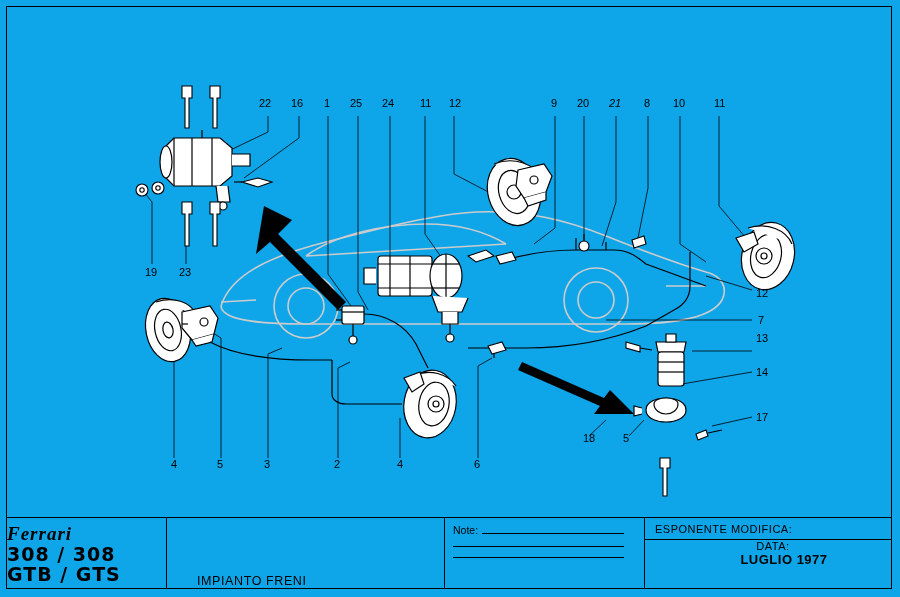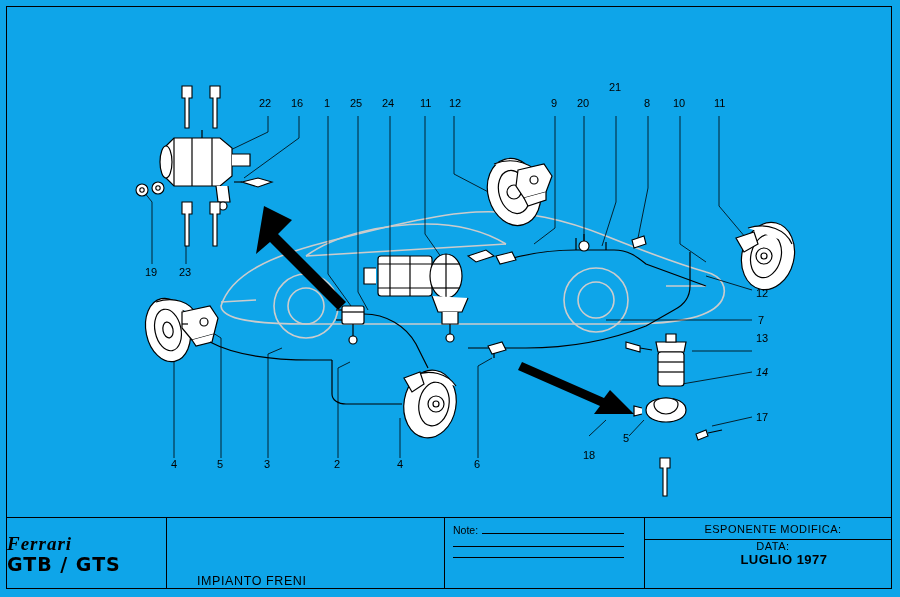--- a/index.html
+++ b/index.html
@@ -134,21 +134,21 @@
     display: flex;
     flex-direction: column;
   }
   .tb-r-row {
     box-sizing: border-box;
     display: flex;
     align-items: center;
     padding-left: 10px;
   }
   .tb-r1 { height: 26px; border-bottom: 1.5px solid #000; }
-  .tb-r2 { height: 22px; border-bottom: 1.5px solid #000; justify-content: center; }
+  .tb-r2 { height: 22px; border-bottom: 1.5px solid #000; }
   .tb-r3 { height: 21px; flex-direction: column; }
   .tav {
     font-family: "Liberation Sans", sans-serif;
     font-weight: bold;
     font-size: 17px;
     letter-spacing: 0.5px;
   }
   .esp {
     font-family: "Liberation Sans", sans-serif;
     font-size: 11px;
@@ -399,49 +399,50 @@
 
     <div class="callout" style="left:253px; top:92px;">22</div>
     <div class="callout" style="left:285px; top:92px;">16</div>
     <div class="callout" style="left:318px; top:92px;">1</div>
     <div class="callout" style="left:344px; top:92px;">25</div>
     <div class="callout" style="left:376px; top:92px;">24</div>
     <div class="callout" style="left:414px; top:92px;">11</div>
     <div class="callout" style="left:443px; top:92px;">12</div>
     <div class="callout" style="left:545px; top:92px;">9</div>
     <div class="callout" style="left:571px; top:92px;">20</div>
-    <div class="callout" style="left:603px; top:76px;">21</div>
+    <div class="callout" style="left:603px; top:92px;font-style:italic;">21</div>
     <div class="callout" style="left:638px; top:92px;">8</div>
     <div class="callout" style="left:667px; top:92px;">10</div>
     <div class="callout" style="left:708px; top:92px;">11</div>
 
     <div class="callout" style="left:139px; top:261px;">19</div>
     <div class="callout" style="left:173px; top:261px;">23</div>
 
     <div class="callout" style="left:750px; top:282px;">12</div>
     <div class="callout" style="left:752px; top:309px;">7</div>
     <div class="callout" style="left:750px; top:327px;">13</div>
-    <div class="callout" style="left:750px; top:361px;font-style:italic;">14</div>
+    <div class="callout" style="left:750px; top:361px;">14</div>
     <div class="callout" style="left:750px; top:406px;">17</div>
 
-    <div class="callout" style="left:577px; top:427px;margin-top:17px;">18</div>
+    <div class="callout" style="left:577px; top:427px;">18</div>
     <div class="callout" style="left:617px; top:427px;">5</div>
 
     <div class="callout" style="left:165px; top:453px;">4</div>
     <div class="callout" style="left:211px; top:453px;">5</div>
     <div class="callout" style="left:258px; top:453px;">3</div>
     <div class="callout" style="left:328px; top:453px;">2</div>
     <div class="callout" style="left:391px; top:453px;">4</div>
     <div class="callout" style="left:468px; top:453px;">6</div>
   </div>
 
   <div class="titleblock">
 
     <div class="tb-logo">
       <div class="logo-ferrari">Ferrari</div>
+      <div class="logo-model">308 / 308</div>
       <div class="logo-model">GTB / GTS</div>
     </div>
 
     <div class="tb-desc">
       <div class="desc-text">IMPIANTO FRENI</div>
     </div>
 
     <div class="tb-note">
       <div class="note-row">
         <span class="note-label">Note:</span>

